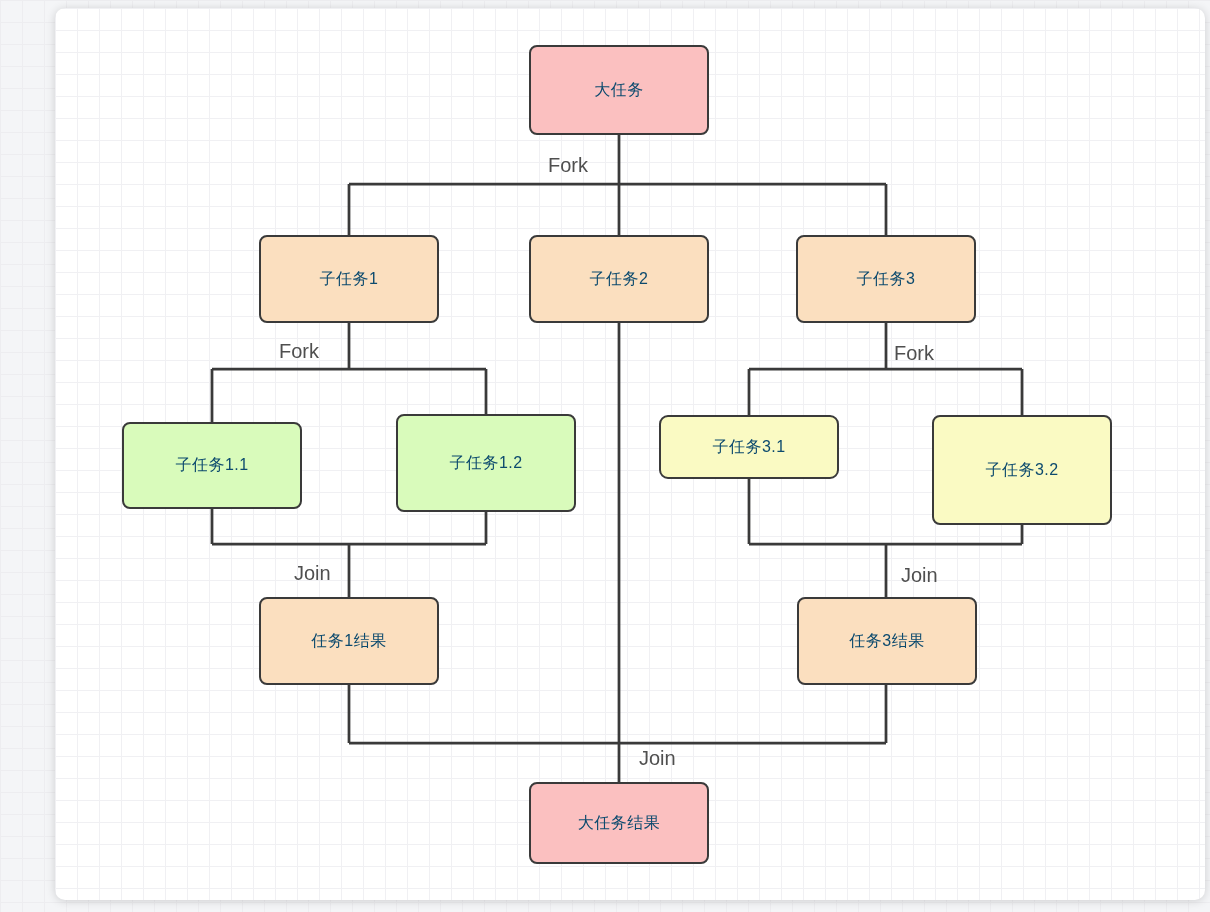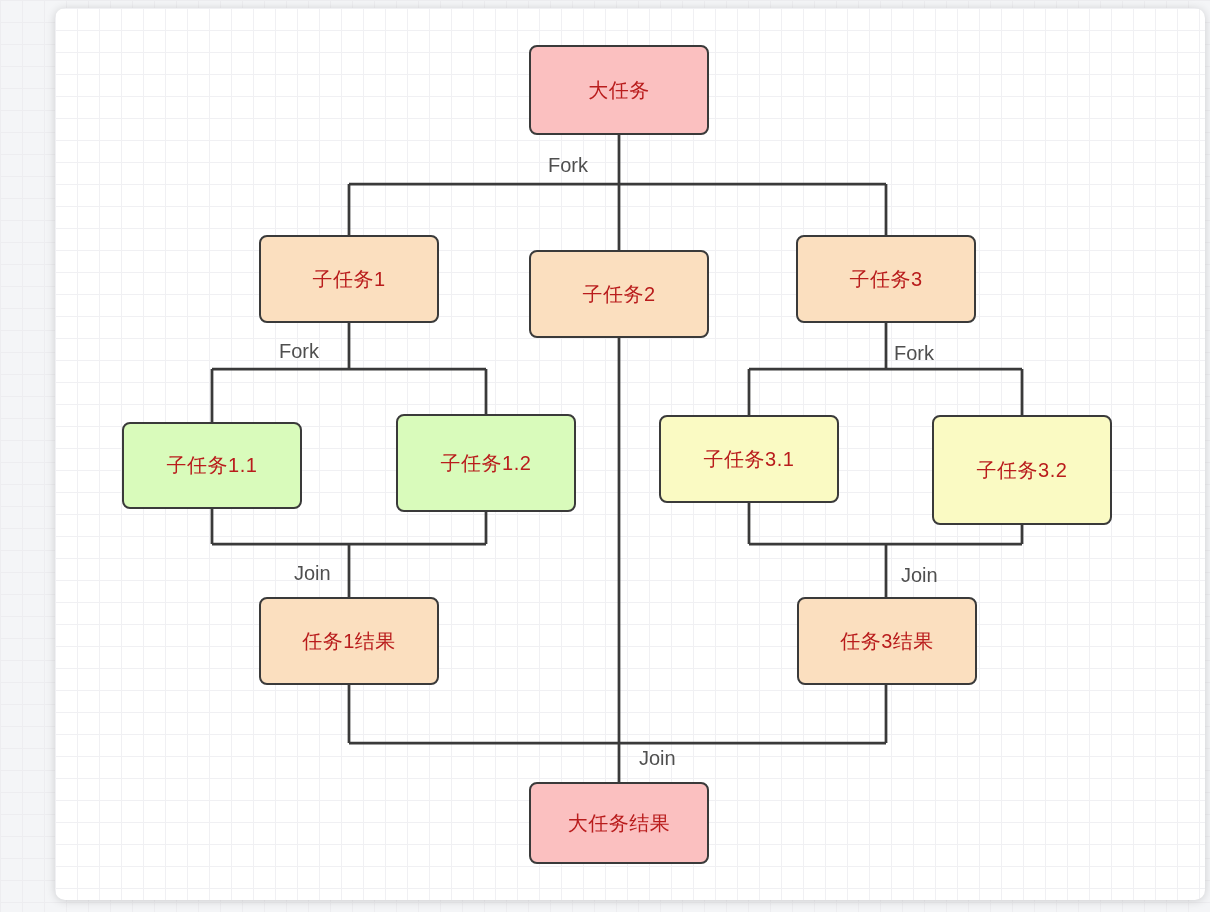--- a/index.html
+++ b/index.html
@@ -43,22 +43,22 @@
   .node {
     position: absolute;
     width: 180px;
     height: 88px;
     box-sizing: border-box;
     border: 2.5px solid #3a3a3a;
     border-radius: 8px;
     display: flex;
     align-items: center;
     justify-content: center;
-    font-size: 20px;
-    color: #b91c1c;
+    font-size: 16px;
+    color: #0c4a6e;
     letter-spacing: 0.5px;
     cursor: pointer;
   }
   .edge-label {
     position: absolute;
     font-size: 20px;
     color: #4f4f4f;
     white-space: nowrap;
   }
 </style>
@@ -89,29 +89,29 @@
       <path d="M831 536 V735"></path>
 
       <path d="M294 735 H831"></path>
     </g>
   </svg>
 
   <div class="node" style="left: 474px; top: 37px; height: 90px; background-color: rgb(251, 192, 192);">大任务</div>
 
   <div class="node" style="left: 204px; top: 227px; background-color: rgb(251, 223, 191);">子任务1</div>
 
-  <div class="node" style="left: 474px; top: 242px; background-color: rgb(251, 223, 191); text-align: right;">子任务2</div>
+  <div class="node" style="left: 474px; top: 227px; background-color: rgb(251, 223, 191); text-align: right;">子任务2</div>
 
   <div class="node" style="left: 741px; top: 227px; background-color: rgb(251, 223, 191);">子任务3</div>
 
   <div class="node" style="left: 67px; top: 406px; height: 87px; background-color: rgb(217, 251, 187); margin-top: 8px;">子任务1.1</div>
 
   <div class="node" style="left: 341px; top: 406px; height: 98px; background-color: rgb(217, 251, 187);">子任务1.2</div>
 
-  <div class="node" style="left: 604px; top: 407px; height: 88px; background-color: rgb(250, 250, 195);">子任务3.1</div>
+  <div class="node" style="left: 604px; top: 407px; height: 64px; background-color: rgb(250, 250, 195); border-radius: 9px;">子任务3.1</div>
 
   <div class="node" style="left: 877px; top: 407px; height: 110px; background-color: rgb(250, 250, 195);">子任务3.2</div>
 
   <div class="node" style="left: 204px; top: 589px; background-color: rgb(251, 223, 191);">任务1结果</div>
 
 
   <div class="node" style="left: 742px; top: 589px; background-color: rgb(251, 223, 191);">任务3结果</div>
 
   <div class="node" style="left: 474px; top: 774px; height: 82px; background-color: rgb(251, 192, 192);">大任务结果</div>
 

